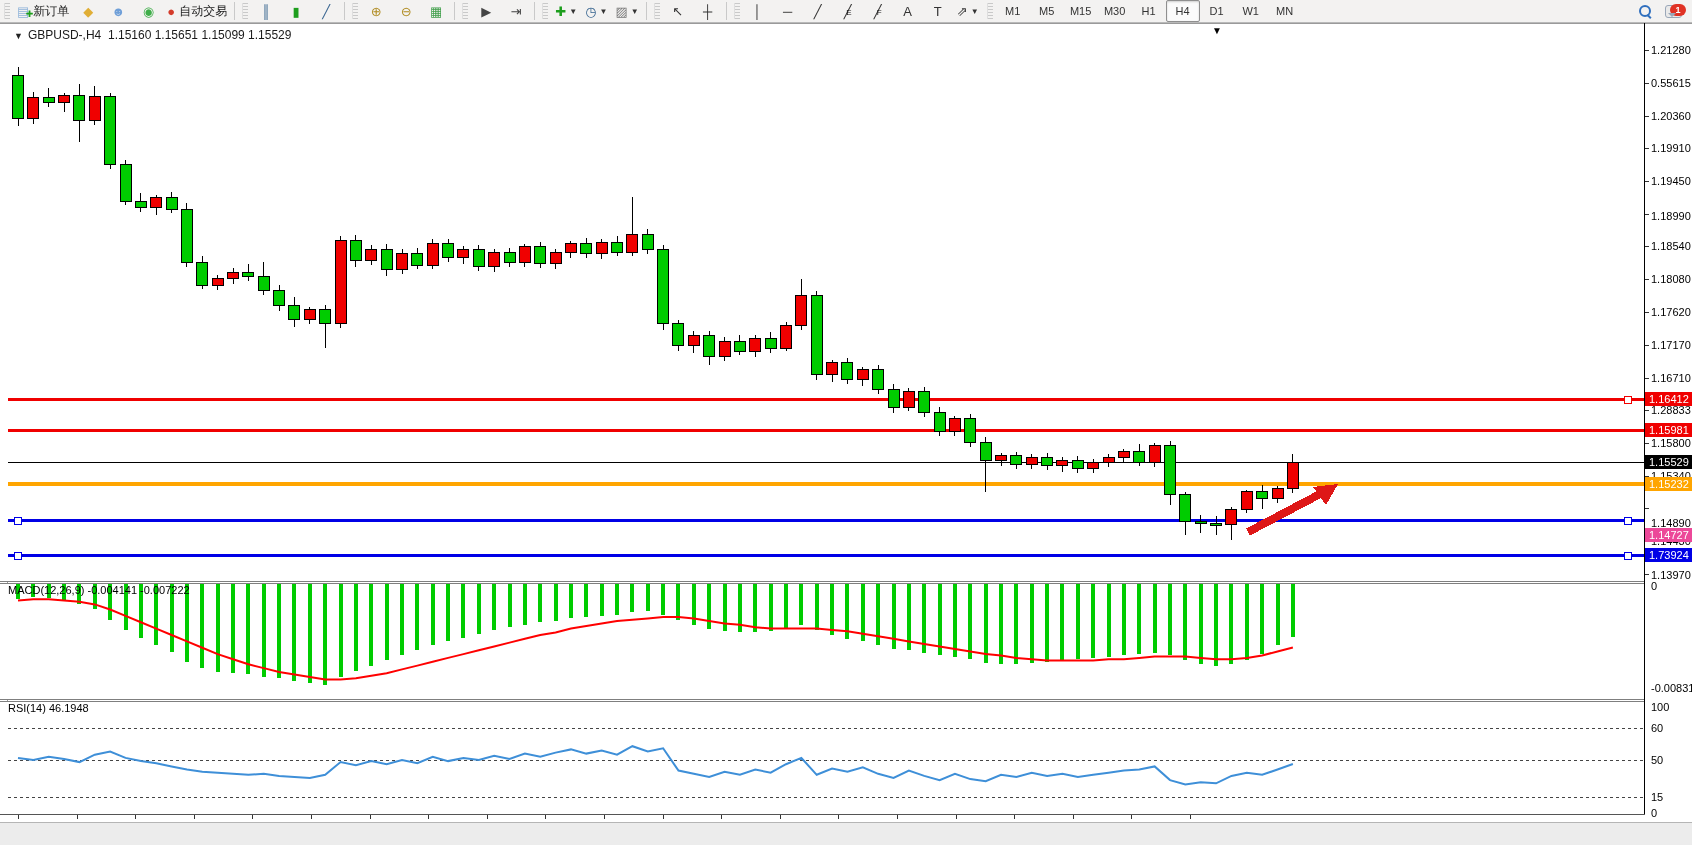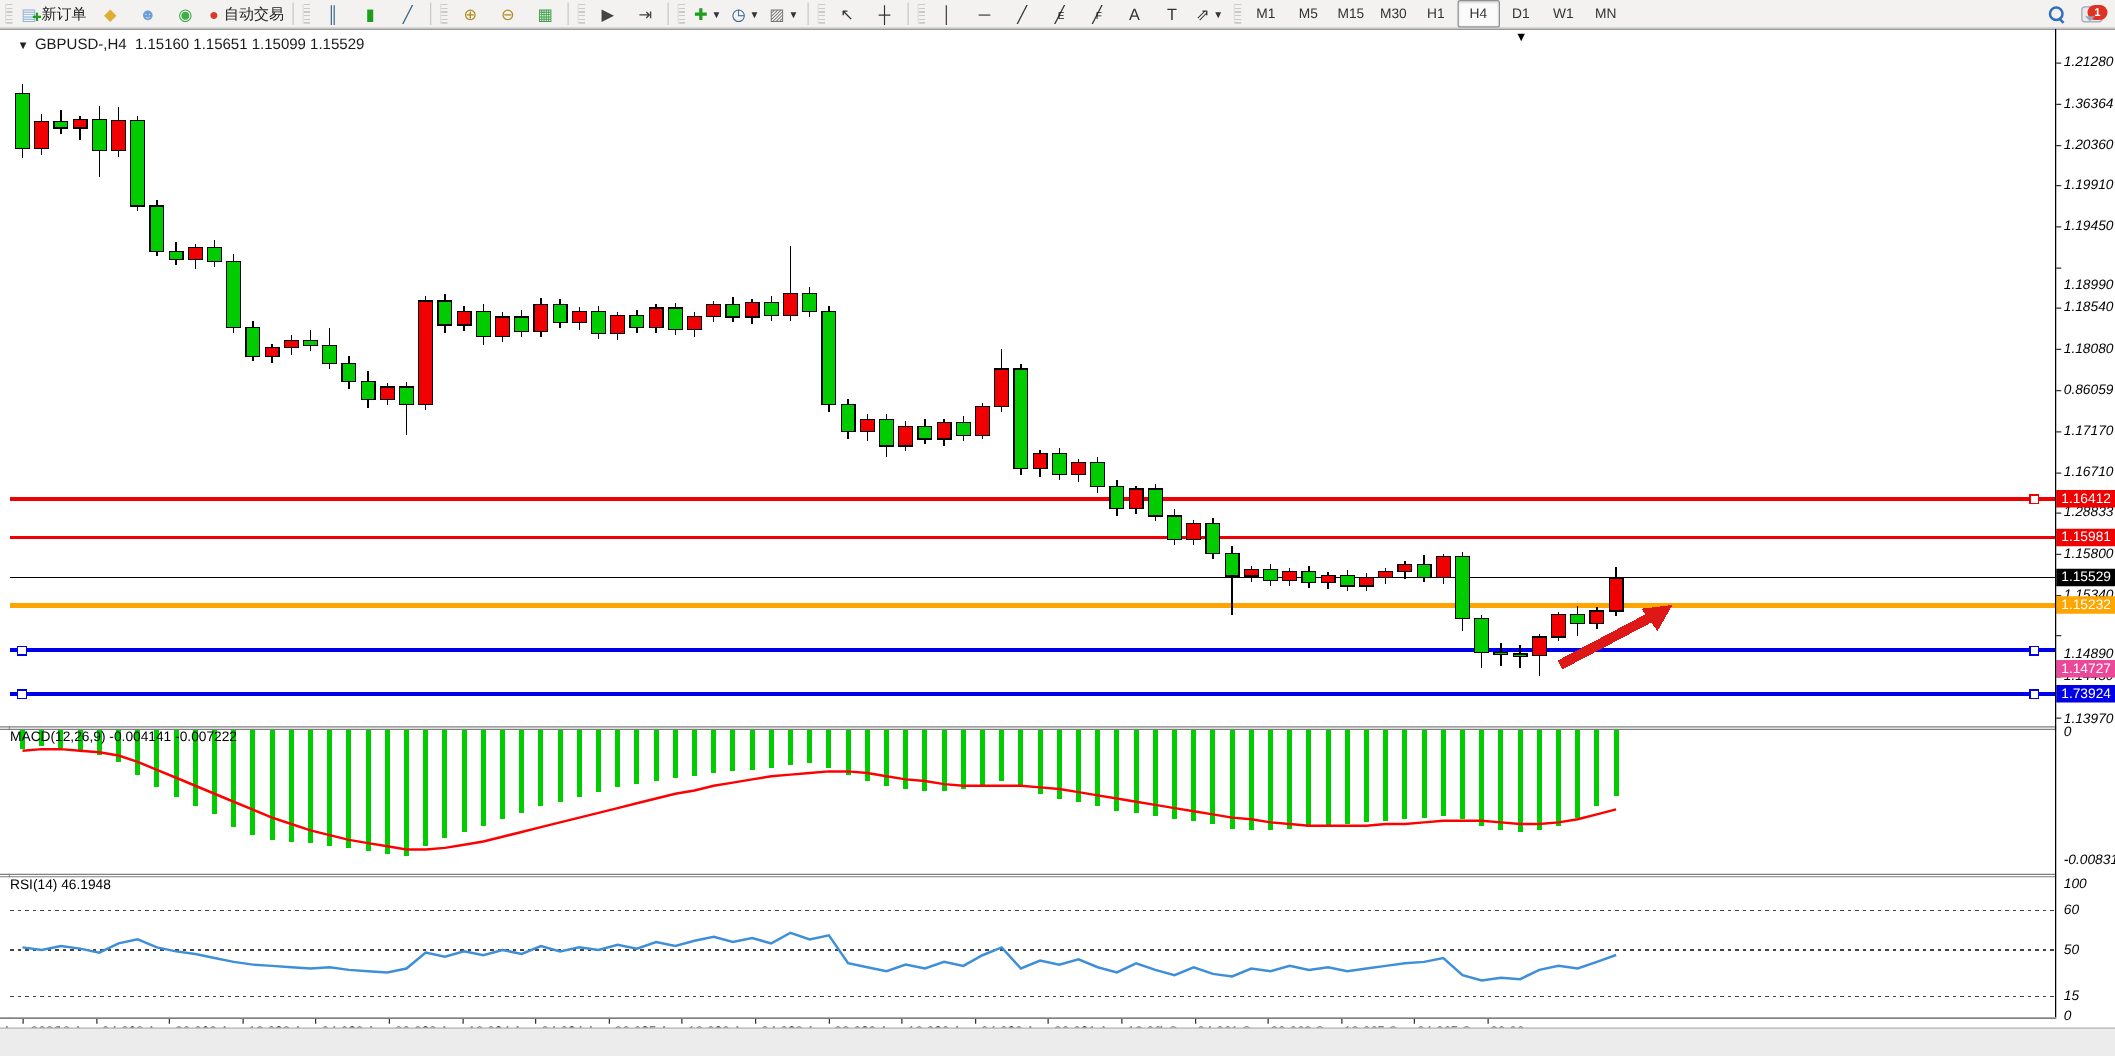--- a/index.html
+++ b/index.html
@@ -30,21 +30,21 @@
   .chaticon{position:relative;width:15px;height:11px;background:#e9e9e9;border:1px solid #9aa7b8;border-radius:3px;margin-left:14px;}
   .chaticon::after{content:"";position:absolute;left:2px;bottom:-4px;border:4px solid transparent;border-top-color:#9aa7b8;}
   
   #chartwin{position:absolute;left:0;top:23px;width:1692px;height:822px;background:#fff;}
   .frameline{position:absolute;background:#9a9a9a;}
   
   .pane-svg{position:absolute;left:0;background:#fff;}
   .hsep{position:absolute;left:0;width:1692px;height:1px;background:#7f7f7f;}
   
   #axiscol{position:absolute;left:1645px;top:1px;width:47px;height:812px;background:#fff;font-size:11px;color:#000;}
-  .ytick{position:absolute;left:6px;height:12px;line-height:12px;font-style:italic;}
+  .ytick{position:absolute;left:6px;height:12px;line-height:12px;}
   .ytickmark{position:absolute;left:0;width:4px;height:1px;background:#333;}
   .pricebox{position:absolute;left:0;width:47px;height:14px;line-height:14px;color:#fff;font-size:11px;
     text-align:left;padding-left:4px;box-sizing:border-box;}
   
   #timeaxis{position:absolute;left:0;top:791px;width:1645px;height:31px;background:#fff;overflow:hidden;
     border-top:1px solid #555;}
   .xlab{position:absolute;top:5px;font-size:11px;color:#000;transform:translateX(-50%);white-space:nowrap;}
   .xtick{position:absolute;top:0;width:1px;height:4px;background:#333;}
   #title-overlay{position:absolute;left:14px;top:5px;font-size:12px;color:#1a1a1a;z-index:5;}
   #title-overlay .tri{font-size:9px;margin-right:5px;color:#222;}
@@ -475,35 +475,35 @@
         <line x1="8" y1="760.0" x2="1645" y2="760.0" stroke="#444" stroke-width="1" stroke-dasharray="3,3" shape-rendering="crispEdges"></line>
         <line x1="8" y1="797.1" x2="1645" y2="797.1" stroke="#444" stroke-width="1" stroke-dasharray="3,3" shape-rendering="crispEdges"></line>
         <polyline points="18,757.9 33.36,760.0 48.72,756.8 64.08,758.9 79.44,762.1 94.8,754.7 110.16,751.5 125.52,757.9 140.88,761.1 156.24,763.2 171.6,766.4 186.95999999999998,769.5 202.32,771.7 217.68,772.7 233.04,773.8 248.39999999999998,774.8 263.76,773.8 279.12,775.9 294.48,777.0 309.84,778.0 325.2,774.8 340.56,762.1 355.91999999999996,765.3 371.28,761.1 386.64,764.2 402,760.0 417.36,763.2 432.71999999999997,756.8 448.08,761.1 463.44,757.9 478.79999999999995,760.0 494.15999999999997,755.8 509.52,758.9 524.88,753.6 540.24,756.8 555.6,752.6 570.96,749.4 586.3199999999999,753.6 601.68,750.5 617.04,754.7 632.4,746.2 647.76,751.5 663.12,748.3 678.48,770.6 693.8399999999999,773.8 709.1999999999999,777.0 724.56,771.7 739.92,774.8 755.28,769.5 770.64,772.7 786,764.2 801.36,757.9 816.72,774.8 832.0799999999999,768.5 847.4399999999999,771.7 862.8,767.4 878.16,773.8 893.52,778.0 908.88,770.6 924.24,775.9 939.5999999999999,780.1 954.9599999999999,773.8 970.3199999999999,779.1 985.68,781.2 1001.04,774.8 1016.4,777.0 1031.76,772.7 1047.12,775.9 1062.48,773.8 1077.84,777.0 1093.2,774.8 1108.56,772.7 1123.92,770.6 1139.28,769.5 1154.6399999999999,766.4 1170,780.1 1185.36,784.4 1200.72,782.3 1216.08,783.3 1231.44,775.9 1246.8,772.7 1262.1599999999999,774.8 1277.52,769.5 1292.8799999999999,764.0" fill="none" stroke="#3E8FD8" stroke-width="2"></polyline>
       </svg>
     <div style="position:absolute;left:8px;top:679px;font-size:11px;color:#000;z-index:4;">RSI(14) 46.1948</div>
 
     <div id="axiscol">
         <div class="ytickmark" style="top: 26px;"></div>
         <div class="ytick" style="top: 20px;">1.21280</div>
         <div class="ytickmark" style="top: 58.982px;"></div>
-        <div class="ytick" style="top: 52.982px;">1.36364</div>
+        <div class="ytick" style="top: 52.982px;">0.55615</div>
         <div class="ytickmark" style="top: 91.964px;"></div>
         <div class="ytick" style="top: 85.964px;">1.20360</div>
         <div class="ytickmark" style="top: 124.229px;"></div>
         <div class="ytick" style="top: 118.229px;">1.19910</div>
         <div class="ytickmark" style="top: 157.211px;"></div>
         <div class="ytick" style="top: 151.211px;">1.19450</div>
         <div class="ytickmark" style="top: 190.193px;"></div>
-        <div class="ytick" style="top: 198px;">1.18990</div>
+        <div class="ytick" style="top: 186px;">1.18990</div>
         <div class="ytickmark" style="top: 222.458px;"></div>
         <div class="ytick" style="top: 216.458px;">1.18540</div>
         <div class="ytickmark" style="top: 255.44px;"></div>
         <div class="ytick" style="top: 249.44px;">1.18080</div>
         <div class="ytickmark" style="top: 288.422px;"></div>
-        <div class="ytick" style="top: 282.422px;">0.86059</div>
+        <div class="ytick" style="top: 282.422px;">1.17620</div>
         <div class="ytickmark" style="top: 320.687px;"></div>
         <div class="ytick" style="top: 314.687px;">1.17170</div>
         <div class="ytickmark" style="top: 353.669px;"></div>
         <div class="ytick" style="top: 347.669px;">1.16710</div>
         <div class="ytickmark" style="top: 385.934px;"></div>
         <div class="ytick" style="top: 379.934px;">1.28833</div>
         <div class="ytickmark" style="top: 418.916px;"></div>
         <div class="ytick" style="top: 412.916px;">1.15800</div>
         <div class="ytickmark" style="top: 451.898px;"></div>
         <div class="ytick" style="top: 445.898px;">1.15340</div>

